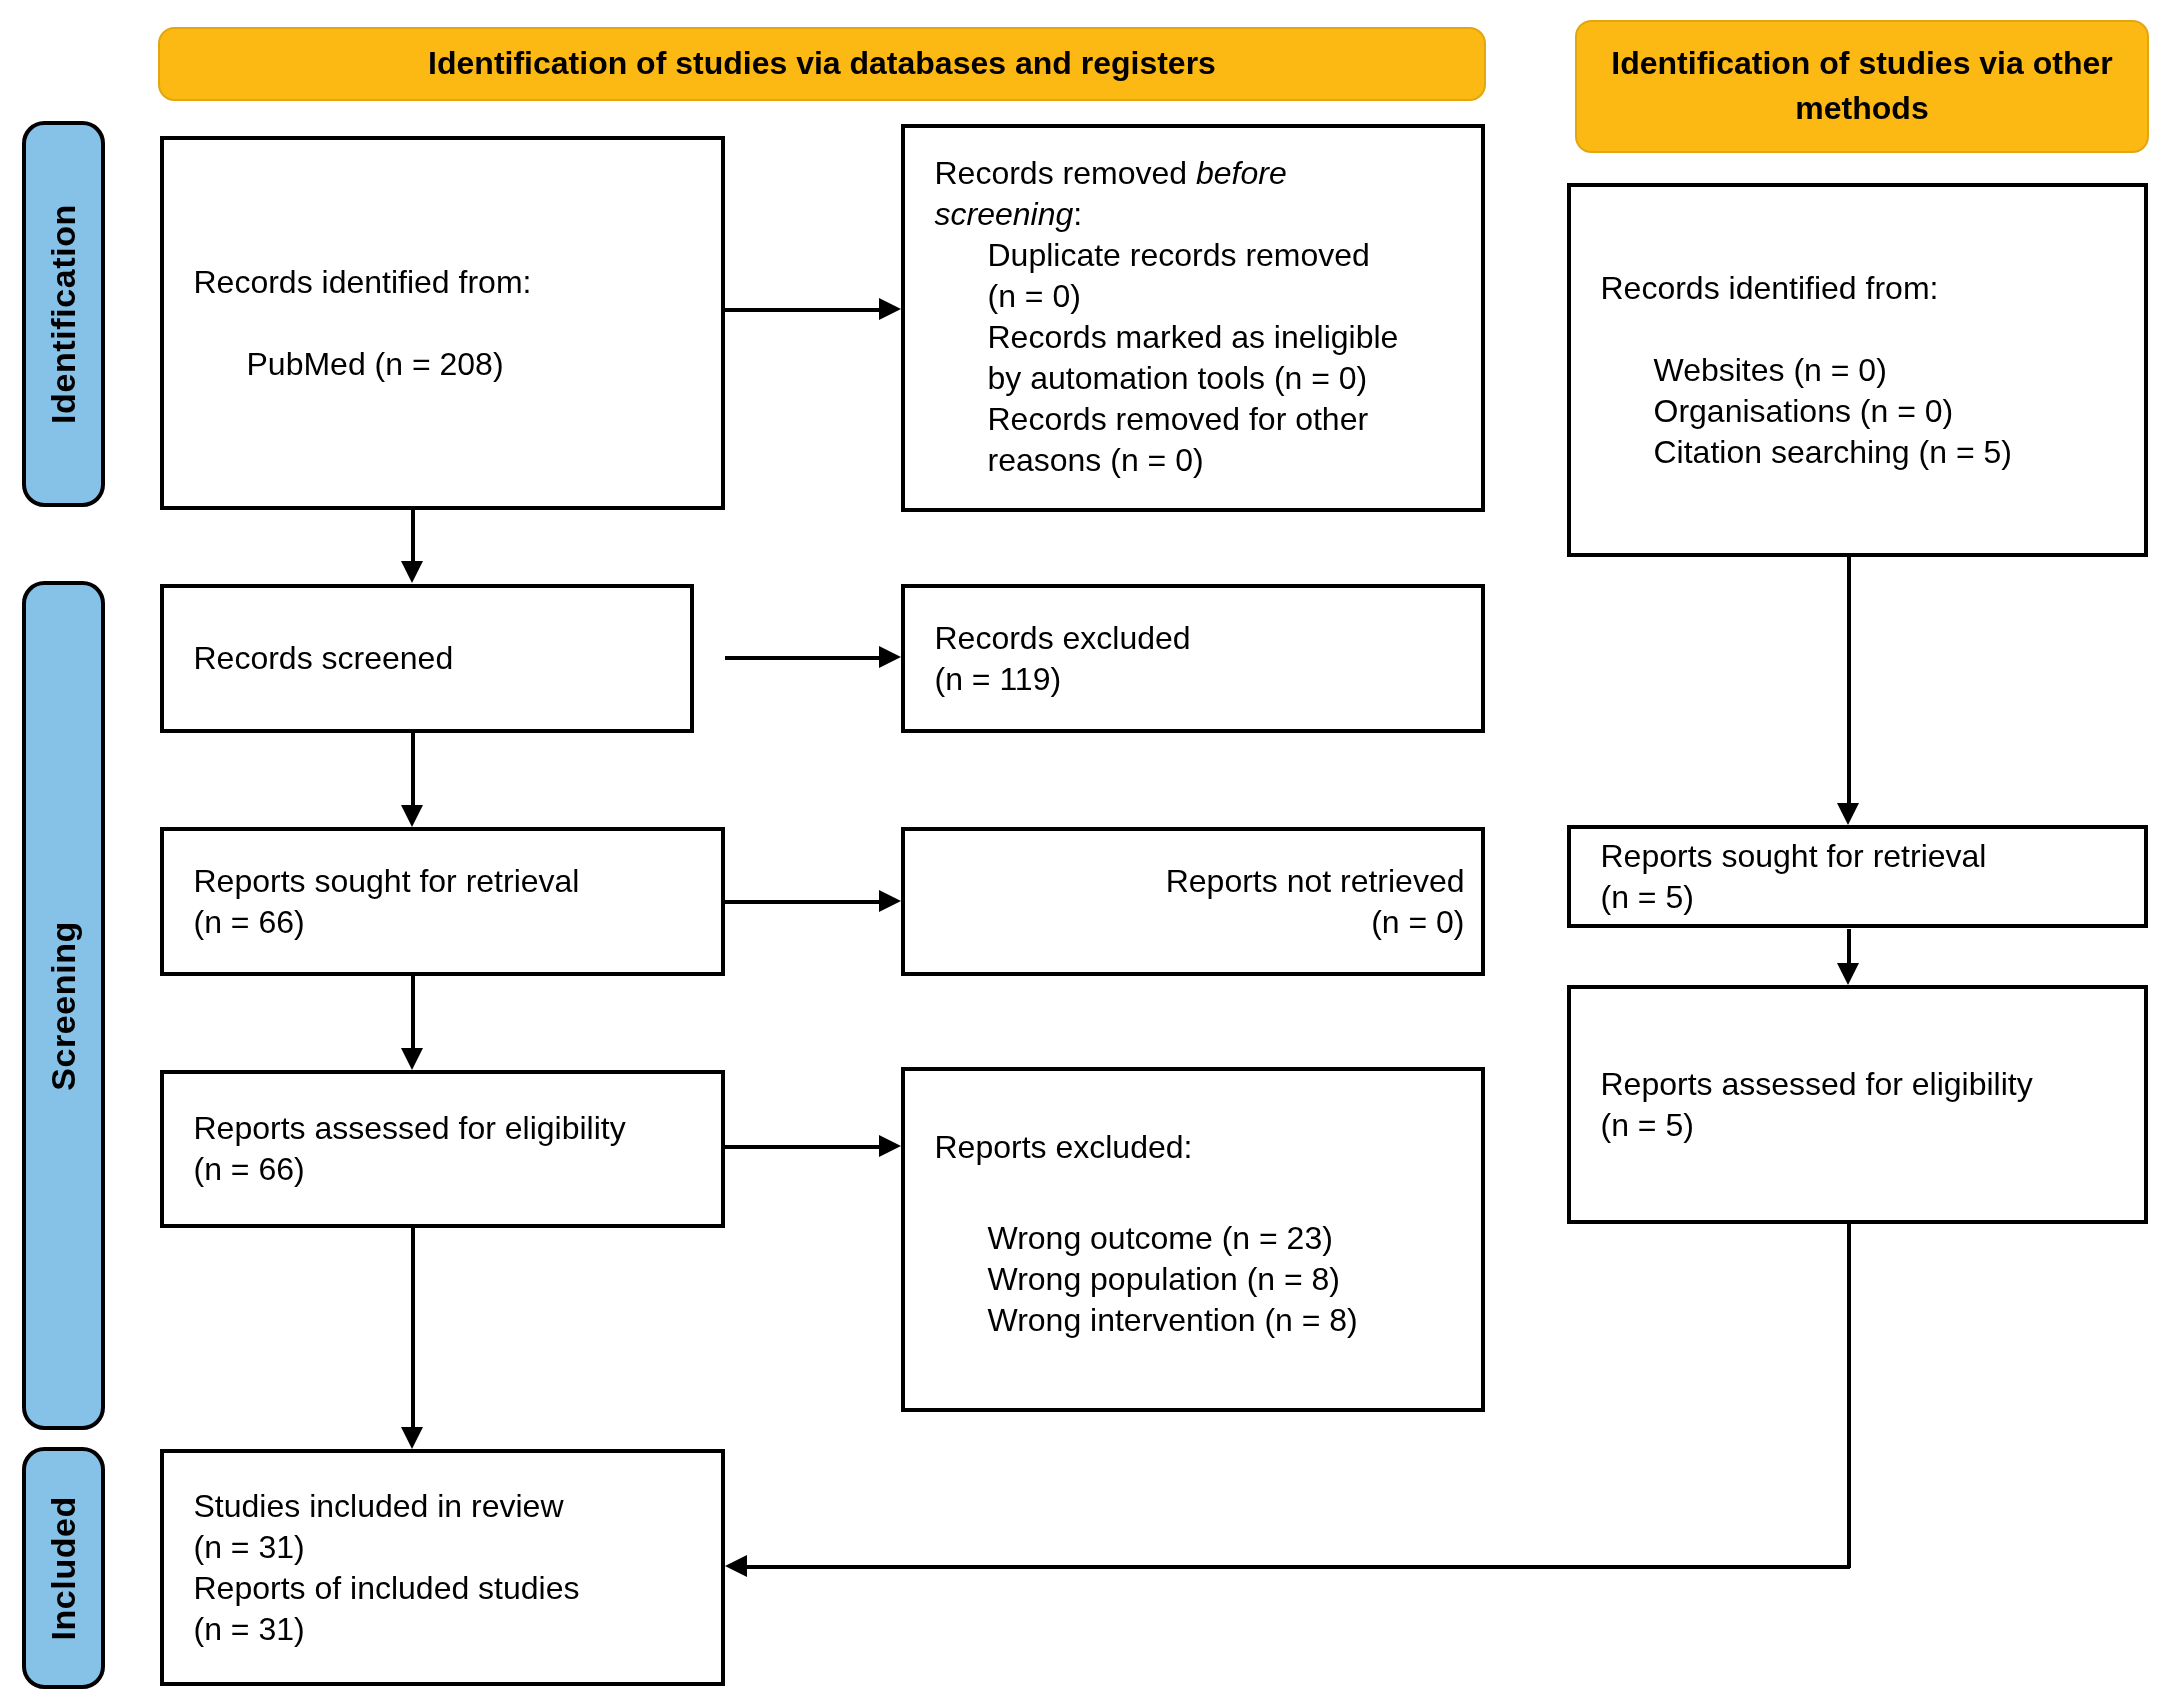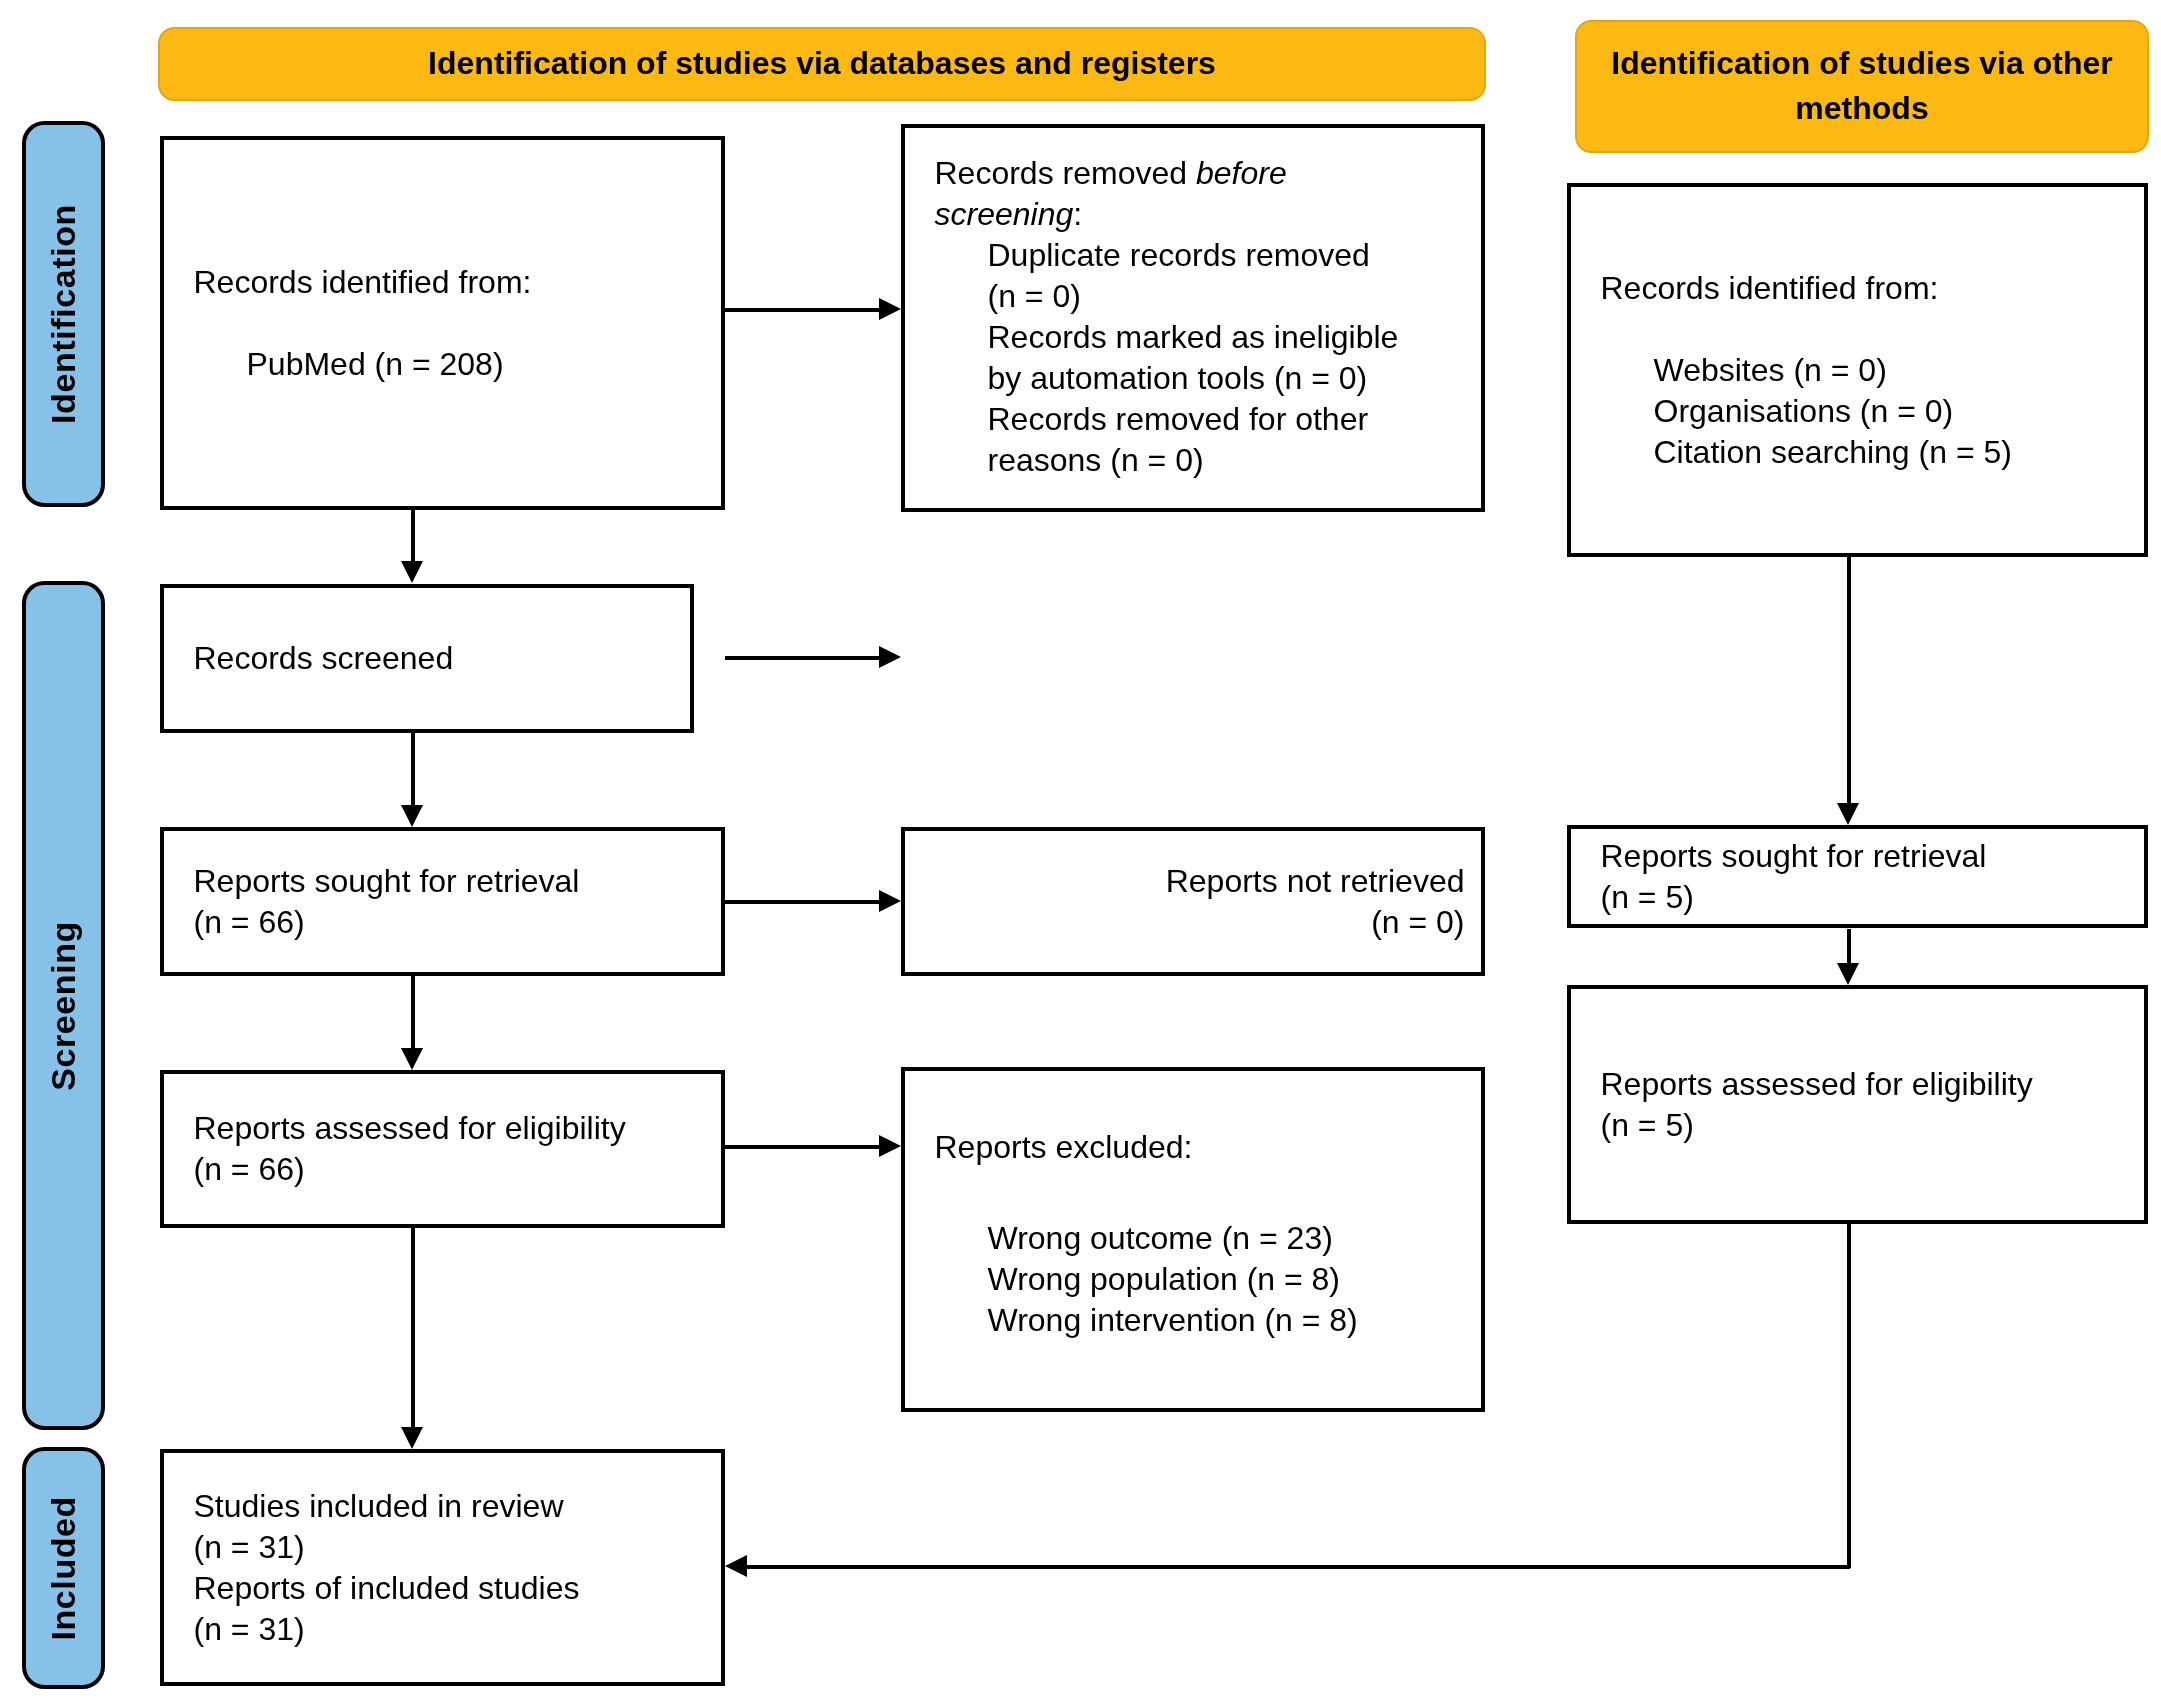--- a/index.html
+++ b/index.html
@@ -94,20 +94,24 @@
     <div class="line"><span>Records removed </span><span class="it">before</span></div>
     <div class="line"><span class="it">screening</span><span>:</span></div>
     <div class="line ind">Duplicate records removed</div>
     <div class="line ind">(n = 0)</div>
     <div class="line ind">Records marked as ineligible</div>
     <div class="line ind">by automation tools (n = 0)</div>
     <div class="line ind">Records removed for other</div>
     <div class="line ind">reasons (n = 0)</div>
   </div>
 
+  <div class="box" style="left:901px;top:584px;width:584px;height:149px;">
+    <div class="line">Records excluded</div>
+    <div class="line">(n = 119)</div>
+  </div>
 
   <div class="box" style="left:901px;top:827px;width:584px;height:149px;align-items:flex-end;">
     <div class="line">Reports not retrieved</div>
     <div class="line">(n = 0)</div>
   </div>
 
   <div class="box topalign" style="left:901px;top:1067px;width:584px;height:345px;padding-top:56px;">
     <div class="line">Reports excluded:</div>
     <div class="gap"></div>
     <div class="line ind">Wrong outcome (n = 23)</div>

